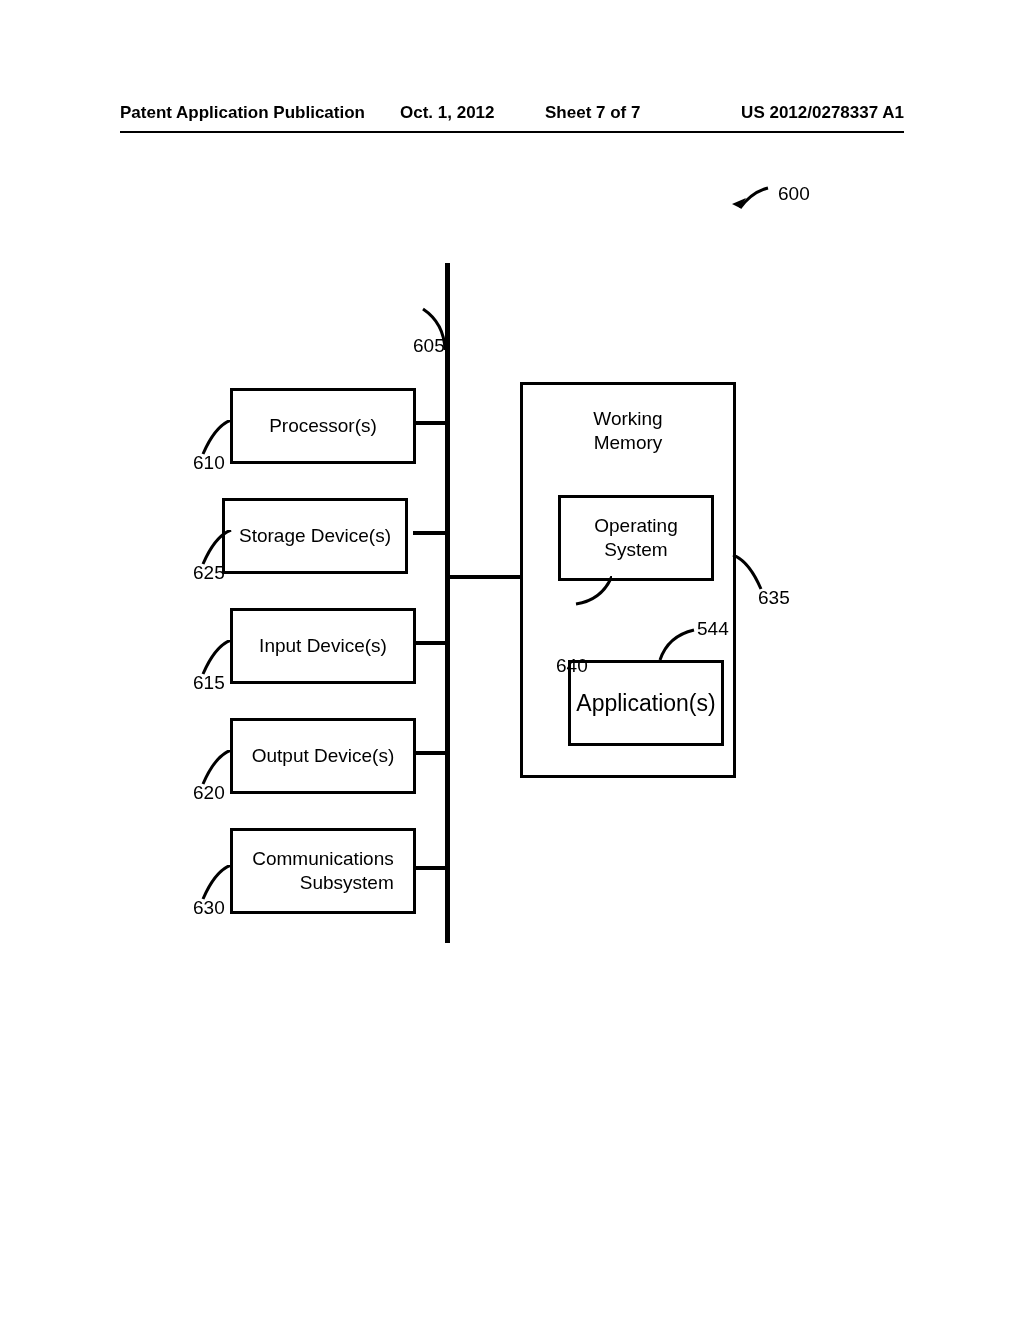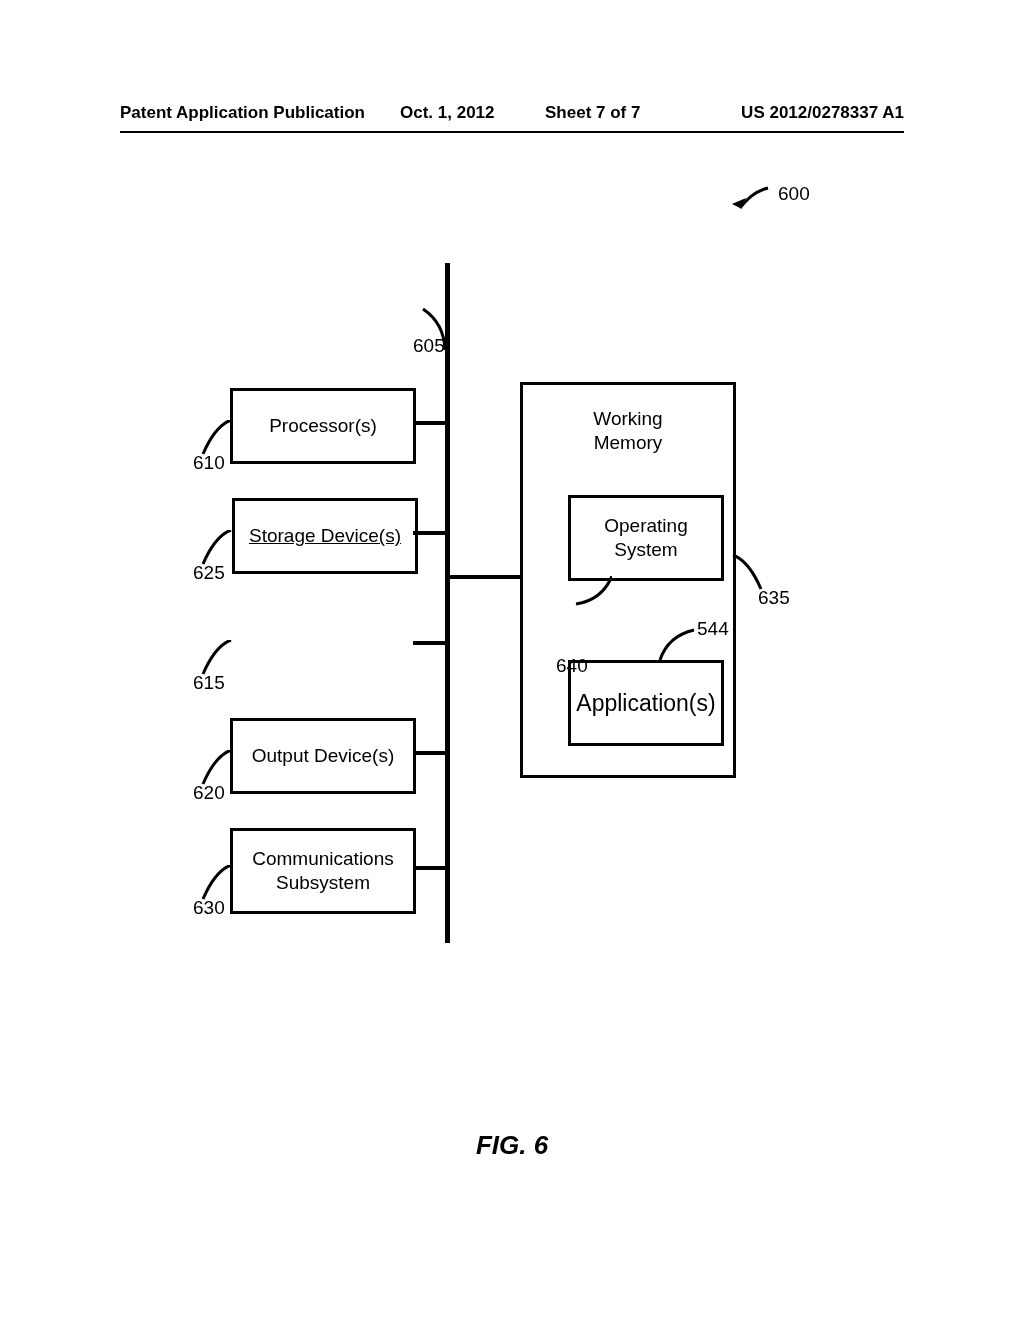--- a/index.html
+++ b/index.html
@@ -47,21 +47,21 @@
     background: #000;
   }
 
   
   .box {
     position: absolute;
     border: 3px solid #000;
     display: flex;
     align-items: center;
     justify-content: center;
-    text-align: center;
+    text-align: right;
     font-size: 19px;
     line-height: 1.25;
     background: #fff;
   }
 
   
   .hconn {
     position: absolute;
     height: 4px;
     background: #000;
@@ -81,21 +81,21 @@
     position: absolute;
     left: 0; right: 0;
     top: 22px;
     text-align: center;
     font-size: 19px;
     line-height: 1.25;
   }
 
   .os-box {
     position: absolute;
-    left: 45px;
+    left: 35px;
     top: 110px;
     width: 150px;
     height: 80px;
     border: 3px solid #000;
     display: flex;
     align-items: center;
     justify-content: center;
     text-align: center;
     font-size: 19px;
     line-height: 1.25;
@@ -178,31 +178,34 @@
       <span>Processor(s)</span>
     </div>
     <div class="hconn" style="left:413px; top:421px; width:32px;"></div>
     <div style="position:absolute; left:199px; top:420px; width:34px; height:40px;">
       <svg width="34" height="40">
           <path d="M32 0 Q 16 6 4 34" stroke="#000" stroke-width="3" fill="none"></path>
         </svg>
     </div>
     <div class="ref" style="left:193px; top:452px;">610</div>
 
-    <div class="box" style="left:232px; top:498px; width:180px; height:70px;text-decoration:underline;">
+    <div class="box" style="left:222px; top:498px; width:180px; height:70px;">
       <span>Storage Device(s)</span>
     </div>
     <div class="hconn" style="left:413px; top:531px; width:32px;"></div>
     <div style="position:absolute; left:199px; top:530px; width:34px; height:40px;">
       <svg width="34" height="40">
           <path d="M32 0 Q 16 6 4 34" stroke="#000" stroke-width="3" fill="none"></path>
         </svg>
     </div>
     <div class="ref" style="left:193px; top:562px;">625</div>
 
+    <div class="box" style="left:230px; top:608px; width:180px; height:70px;">
+      <span>Input Device(s)</span>
+    </div>
     <div class="hconn" style="left:413px; top:641px; width:32px;"></div>
     <div style="position:absolute; left:199px; top:640px; width:34px; height:40px;">
       <svg width="34" height="40">
           <path d="M32 0 Q 16 6 4 34" stroke="#000" stroke-width="3" fill="none"></path>
         </svg>
     </div>
     <div class="ref" style="left:193px; top:672px;">615</div>
 
     <div class="box" style="left:230px; top:718px; width:180px; height:70px;">
       <span>Output Device(s)</span>
@@ -259,15 +262,14 @@
 
     <div style="position:absolute; left:658px; top:628px; width:40px; height:32px;">
       <svg width="40" height="32">
           <path d="M2 32 Q 10 8 36 2" stroke="#000" stroke-width="3" fill="none"></path>
         </svg>
     </div>
     <div class="ref" style="left:697px; top:618px;">544</div>
 
   </div>
 
-  <div class="figcap">FIG. 6</div>
 
 </div>
 
 </body></html>

